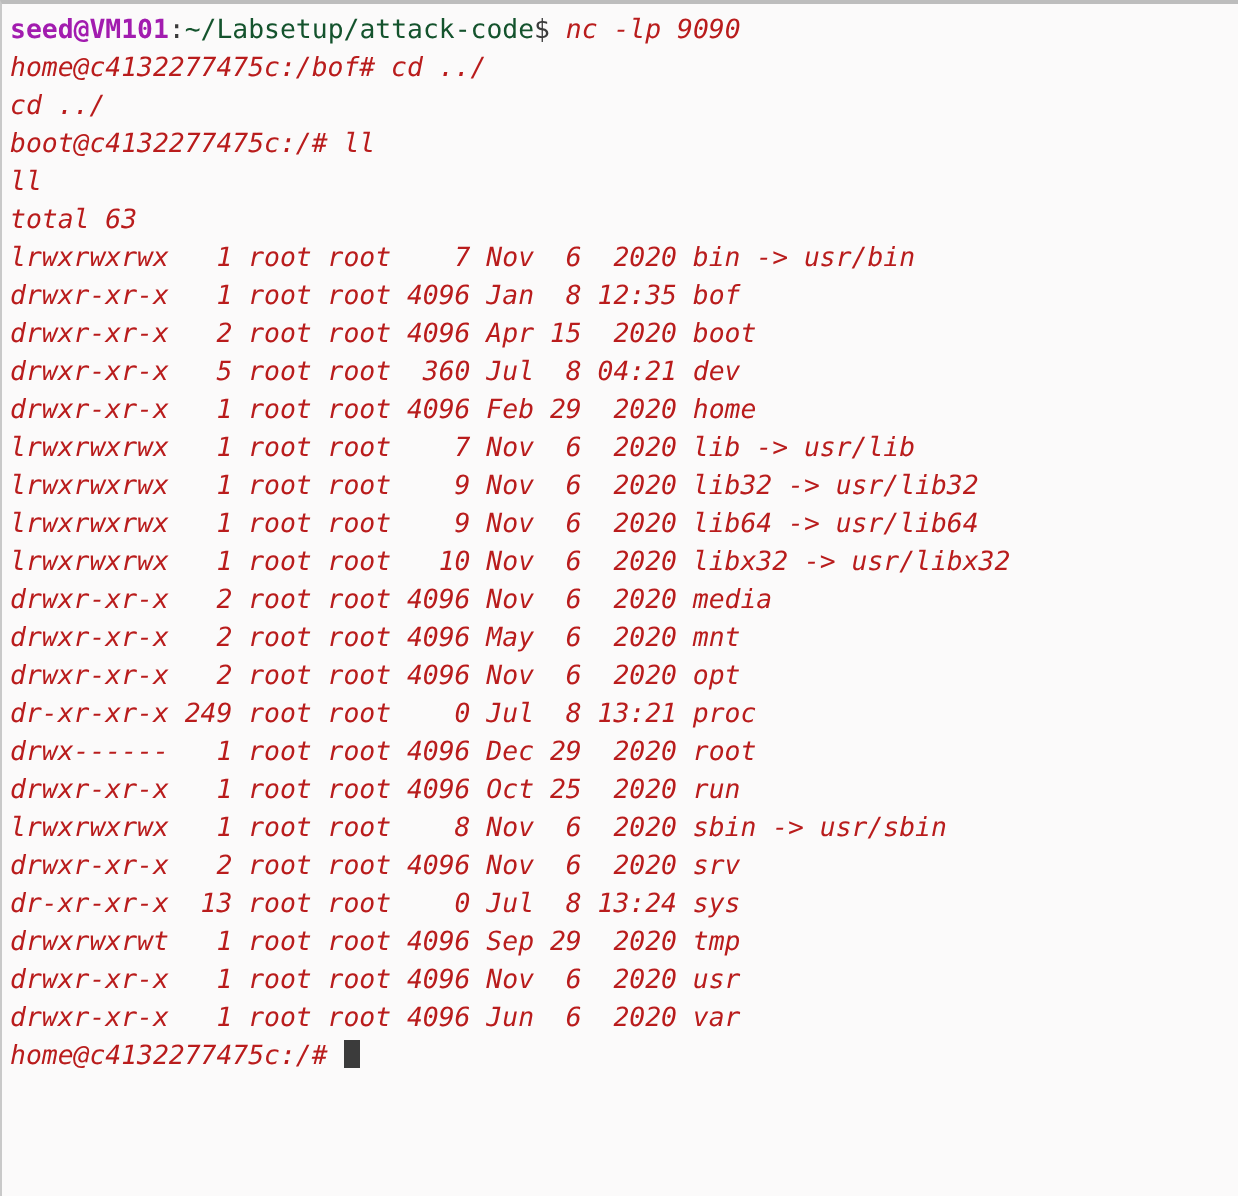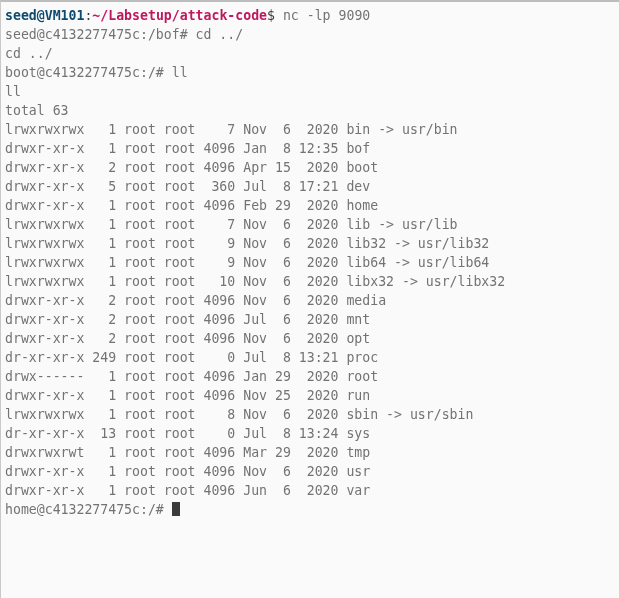--- a/index.html
+++ b/index.html
@@ -24,58 +24,59 @@
   }
   #screen {
     padding: 4px 0 0 4px;
   }
   .line {
     white-space: pre;
     height: 19px;
     line-height: 19px;
     letter-spacing: 0px;
   }
-  .seg-user   { color: #0c4a6e; font-weight: bold; }
+  .seg-user   { color: #a21caf; font-weight: bold; }
   .seg-punct  { color: #3b3b3b; }
-  .seg-path   { color: #be185d; font-weight: bold; }
-  .seg-plain  { color: #737373; }
+  .seg-path   { color: #14532d; font-weight: normal; }
+  .seg-plain  { color: #b91c1c; font-style: italic; }
   .cursor {
     display: inline-block;
     width: 8px;
     height: 14px;
     background: #3b3b3b;
     vertical-align: -2px;
   }
 </style>
 </head>
 <body>
 
 <div id="terminal">
   <div id="screen">
       <div class="line"><span class="seg-user">seed@VM101</span><span class="seg-punct">:</span><span class="seg-path">~/Labsetup/attack-code</span><span class="seg-punct">$</span><span class="seg-plain"> nc -lp 9090</span></div>
-      <div class="line"><span class="seg-plain">seed@c4132277475c:/bof# cd ../</span></div>
+      <div class="line"><span class="seg-plain">home@c4132277475c:/bof# cd ../</span></div>
       <div class="line"><span class="seg-plain">cd ../</span></div>
       <div class="line"><span class="seg-plain">boot@c4132277475c:/# ll</span></div>
       <div class="line"><span class="seg-plain">ll</span></div>
       <div class="line"><span class="seg-plain">total 63</span></div>
       <div class="line"><span class="seg-plain">lrwxrwxrwx   1 root root    7 Nov  6  2020 bin -&gt; usr/bin</span></div>
       <div class="line"><span class="seg-plain">drwxr-xr-x   1 root root 4096 Jan  8 12:35 bof</span></div>
       <div class="line"><span class="seg-plain">drwxr-xr-x   2 root root 4096 Apr 15  2020 boot</span></div>
-      <div class="line"><span class="seg-plain">drwxr-xr-x   5 root root  360 Jul  8 17:21 dev</span></div>
+      <div class="line"><span class="seg-plain">drwxr-xr-x   5 root root  360 Jul  8 04:21 dev</span></div>
       <div class="line"><span class="seg-plain">drwxr-xr-x   1 root root 4096 Feb 29  2020 home</span></div>
       <div class="line"><span class="seg-plain">lrwxrwxrwx   1 root root    7 Nov  6  2020 lib -&gt; usr/lib</span></div>
       <div class="line"><span class="seg-plain">lrwxrwxrwx   1 root root    9 Nov  6  2020 lib32 -&gt; usr/lib32</span></div>
       <div class="line"><span class="seg-plain">lrwxrwxrwx   1 root root    9 Nov  6  2020 lib64 -&gt; usr/lib64</span></div>
       <div class="line"><span class="seg-plain">lrwxrwxrwx   1 root root   10 Nov  6  2020 libx32 -&gt; usr/libx32</span></div>
       <div class="line"><span class="seg-plain">drwxr-xr-x   2 root root 4096 Nov  6  2020 media</span></div>
-      <div class="line"><span class="seg-plain">drwxr-xr-x   2 root root 4096 Jul  6  2020 mnt</span></div>
+      <div class="line"><span class="seg-plain">drwxr-xr-x   2 root root 4096 May  6  2020 mnt</span></div>
       <div class="line"><span class="seg-plain">drwxr-xr-x   2 root root 4096 Nov  6  2020 opt</span></div>
       <div class="line"><span class="seg-plain">dr-xr-xr-x 249 root root    0 Jul  8 13:21 proc</span></div>
-      <div class="line"><span class="seg-plain">drwx------   1 root root 4096 Jan 29  2020 root</span></div>
-      <div class="line"><span class="seg-plain">drwxr-xr-x   1 root root 4096 Nov 25  2020 run</span></div>
+      <div class="line"><span class="seg-plain">drwx------   1 root root 4096 Dec 29  2020 root</span></div>
+      <div class="line"><span class="seg-plain">drwxr-xr-x   1 root root 4096 Oct 25  2020 run</span></div>
       <div class="line"><span class="seg-plain">lrwxrwxrwx   1 root root    8 Nov  6  2020 sbin -&gt; usr/sbin</span></div>
+      <div class="line"><span class="seg-plain">drwxr-xr-x   2 root root 4096 Nov  6  2020 srv</span></div>
       <div class="line"><span class="seg-plain">dr-xr-xr-x  13 root root    0 Jul  8 13:24 sys</span></div>
-      <div class="line"><span class="seg-plain">drwxrwxrwt   1 root root 4096 Mar 29  2020 tmp</span></div>
+      <div class="line"><span class="seg-plain">drwxrwxrwt   1 root root 4096 Sep 29  2020 tmp</span></div>
       <div class="line"><span class="seg-plain">drwxr-xr-x   1 root root 4096 Nov  6  2020 usr</span></div>
       <div class="line"><span class="seg-plain">drwxr-xr-x   1 root root 4096 Jun  6  2020 var</span></div>
       <div class="line"><span class="seg-plain">home@c4132277475c:/# </span><span class="cursor"></span></div>
     </div>
 </div>
 
 </body></html>

